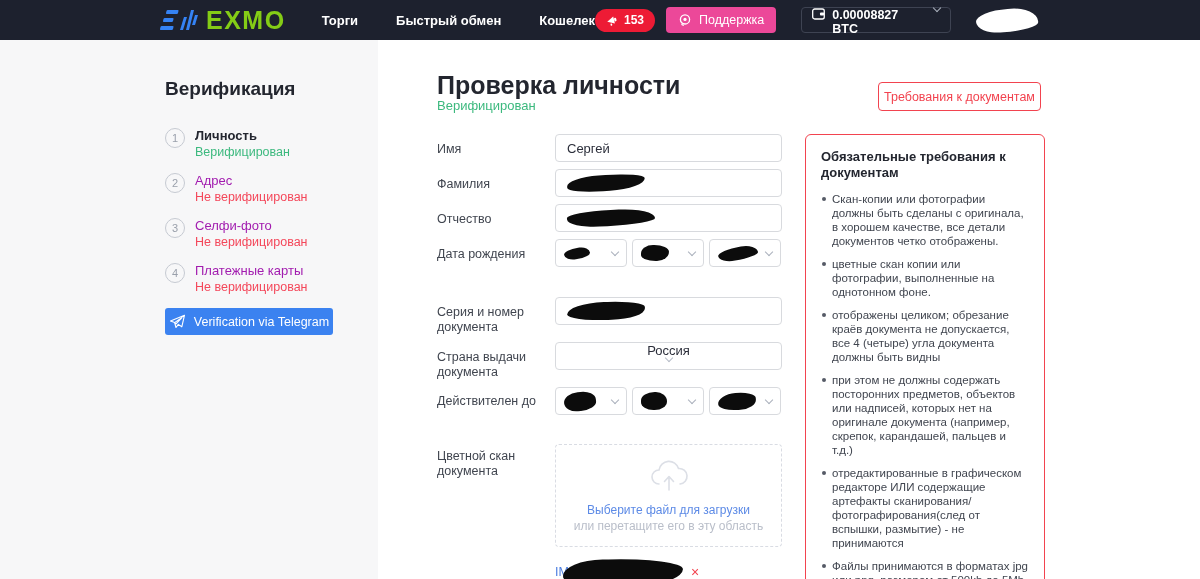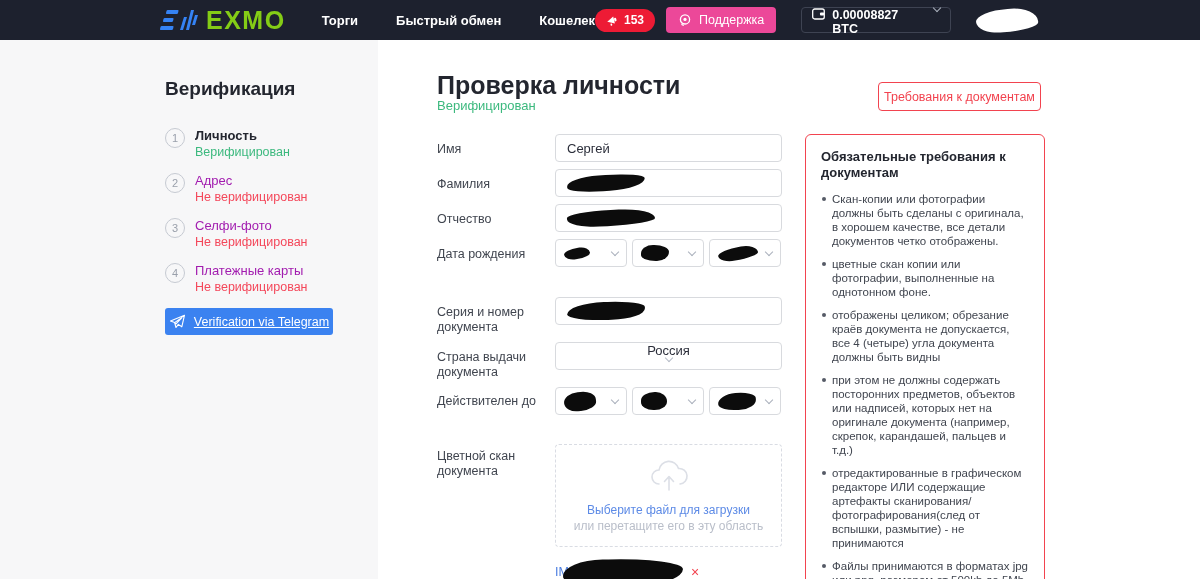--- a/index.html
+++ b/index.html
@@ -55,21 +55,21 @@
     margin-right:10px; flex:0 0 20px;
   }
   .step-label { font-size:13px; color:#a21caf; line-height:16px; }
   .step.active .step-label { color:#23262f; font-weight:bold; }
   .step-status { font-size:12.5px; line-height:16px; }
   .status-ok { color:#3cb97e; }
   .status-no { color:#f4475a; }
   .tg-btn {
     margin-top:13px; width:168px; height:27px; background:#3b82f0; border:none; border-radius:3px;
     color:#ffffff; font-size:12.5px; display:flex; align-items:center; justify-content:center; gap:8px;
-    cursor:pointer; font-family:inherit;text-decoration:underline;
+    cursor:pointer; font-family:inherit;
   }
 
   
   .main-title { position:absolute; left:59px; top:31px; font-size:25px; font-weight:bold; }
   .main-status { position:absolute; left:59px; top:58px; font-size:13px; color:#3cb97e; }
   .form { position:absolute; left:59px; top:94px; width:345px; }
   .row { display:flex; margin-bottom:7px; }
   .row-gap-lg { margin-top:30px; }
   .row-gap-md { margin-top:29px; }
   .lbl {

